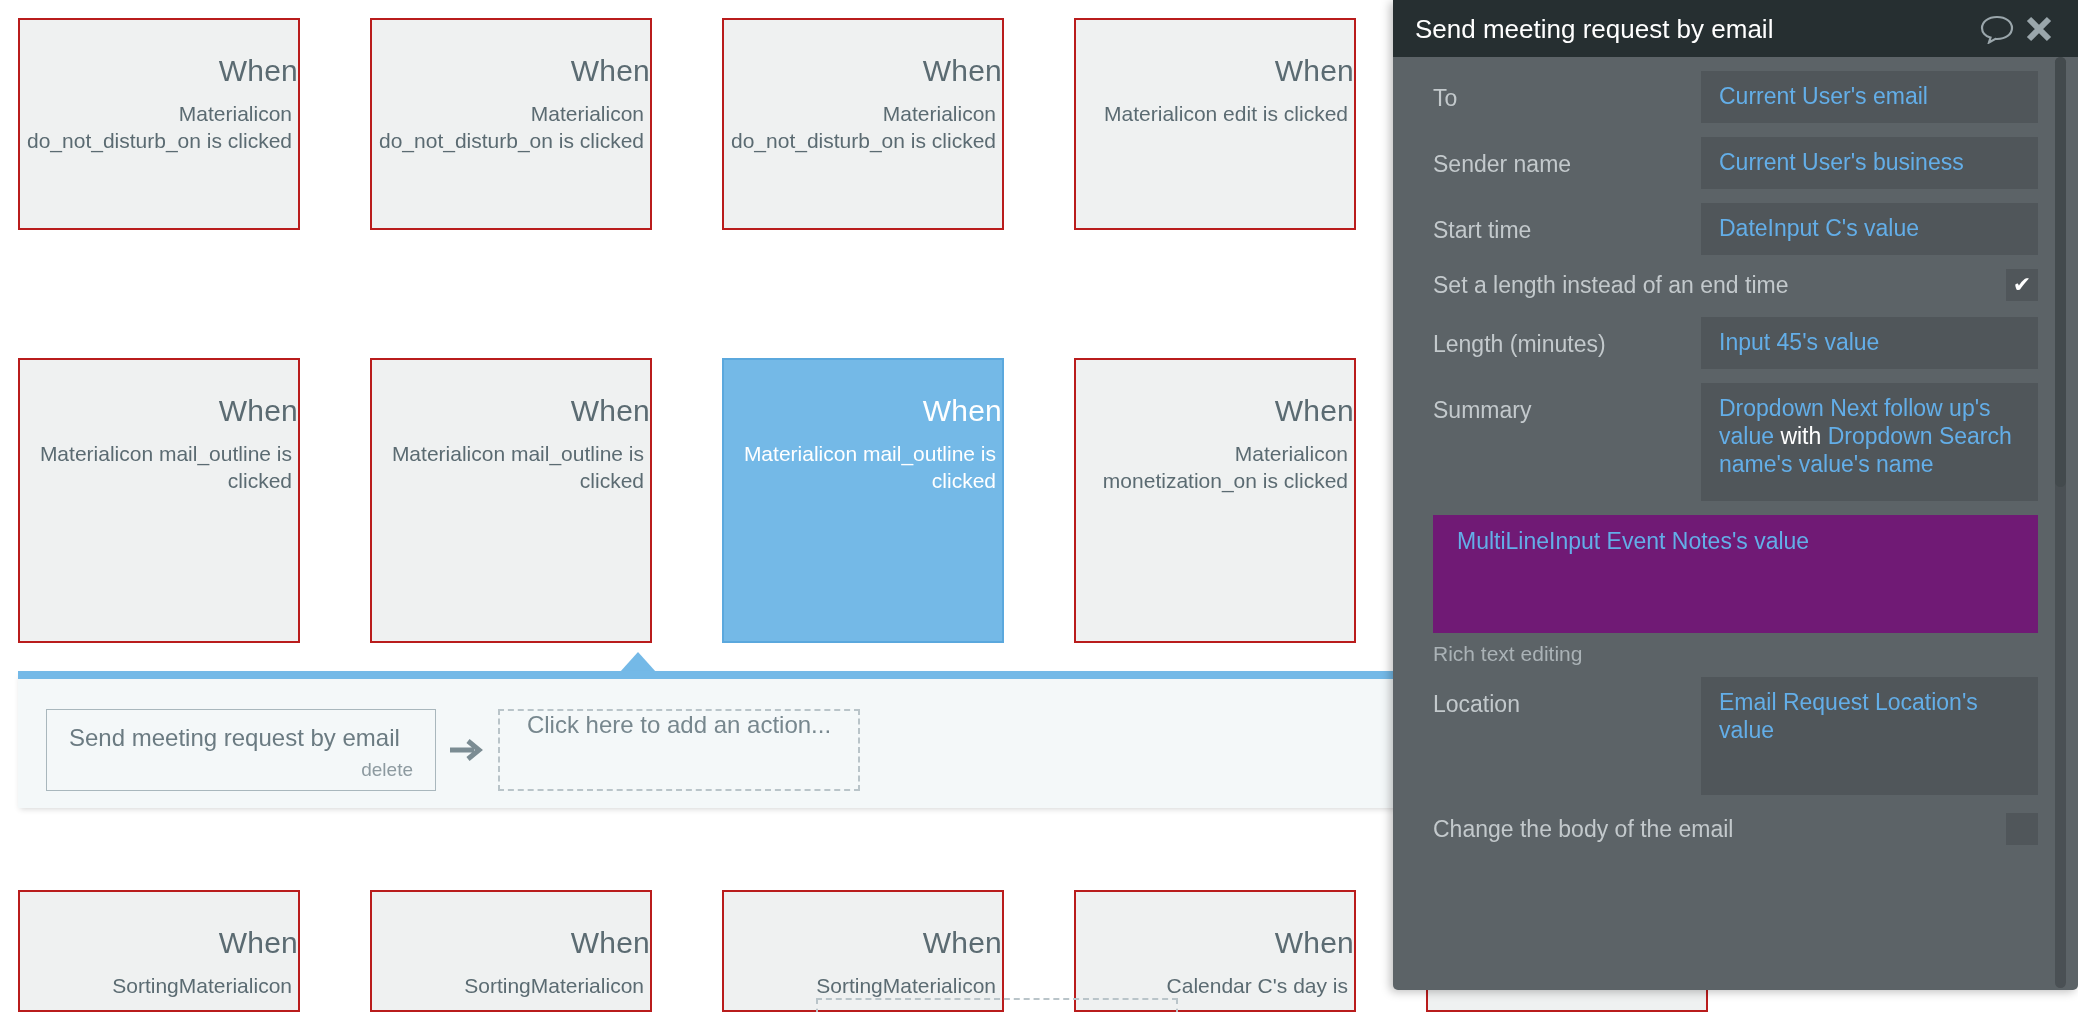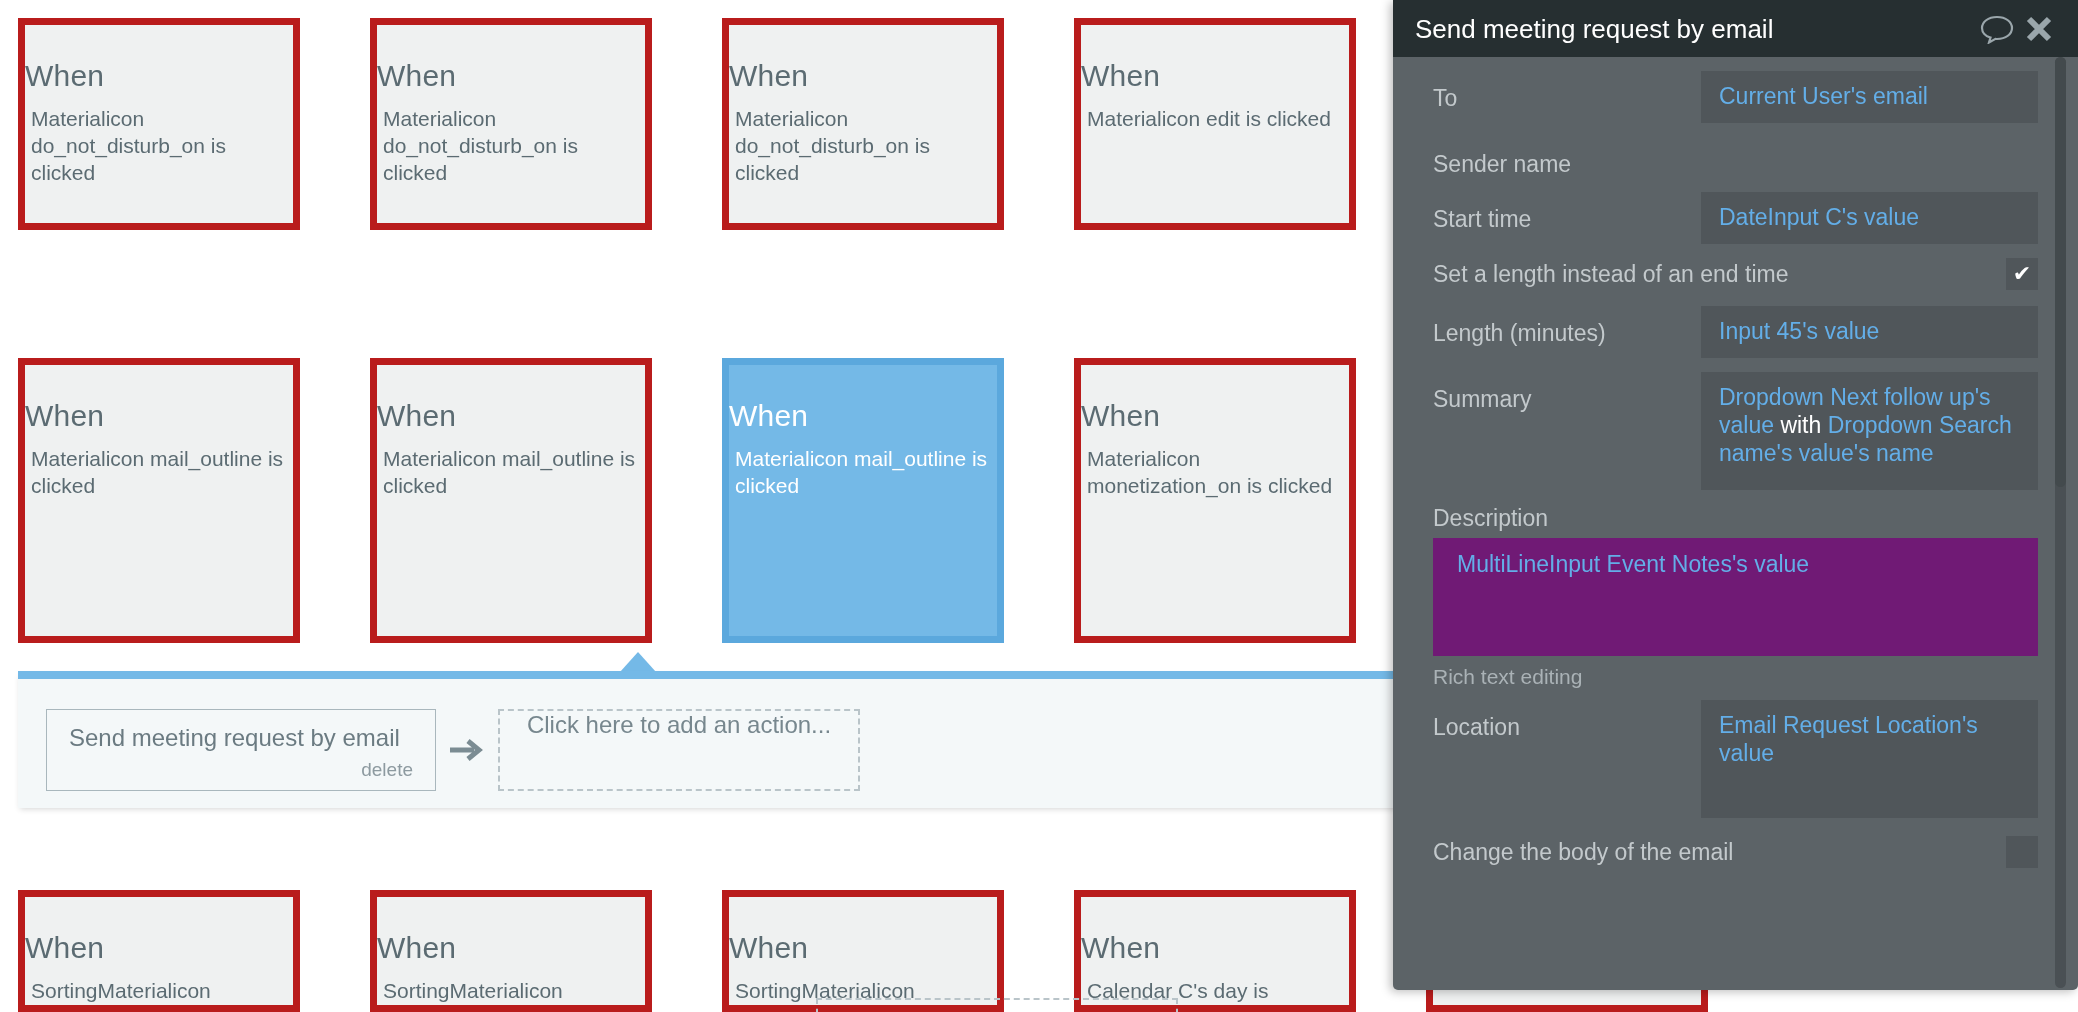--- a/index.html
+++ b/index.html
@@ -32,23 +32,23 @@
     left: 0;
     display: flex;
     gap: 70px;
     padding-left: 18px;
   }
 
   .when-card {
     width: 282px;
     box-sizing: border-box;
     background: #eff1f1;
-    border: 7px solid #b91c1c;
+    border: 2px solid #b91c1c;
     padding-top: 34px;
-    text-align: left;
+    text-align: right;
     color: #5b6b72;
     user-select: none;
   }
   .when-card.selected {
     background: #74b9e7;
     border-color: #5ba8dd;
     color: #ffffff;
   }
   .when-card .when-title {
     font-size: 30px;
@@ -421,20 +421,21 @@
 
     <div class="panel-body">
 
       <div class="field-row">
         <div class="field-label">To</div>
         <div class="field-input">Current User's email</div>
       </div>
 
       <div class="field-row">
         <div class="field-label">Sender name</div>
+        <div class="field-input">Current User's business</div>
       </div>
 
       <div class="field-row">
         <div class="field-label">Start time</div>
         <div class="field-input">DateInput C's value</div>
       </div>
 
       <div class="check-row">
         <div class="check-label">Set a length instead of an end time</div>
         <div class="checkbox">
@@ -446,21 +447,20 @@
         <div class="field-label">Length (minutes)</div>
         <div class="field-input">Input 45's value</div>
       </div>
 
       <div class="field-row">
         <div class="field-label">Summary</div>
         <div class="field-input tall" id="summary-input"><span class="dyn">Dropdown Next follow up's value </span><span class="lit">with</span><span class="dyn"> Dropdown Search name's value's name</span></div>
       </div>
 
       <div>
-        <div class="block-label">Description</div>
         <div class="textarea-box">MultiLineInput Event Notes's value</div>
         <div class="hint-right">Rich text editing</div>
       </div>
 
       <div class="field-row">
         <div class="field-label">Location</div>
         <div class="field-input tall">Email Request Location's value</div>
       </div>
 
       <div class="cut-row">

